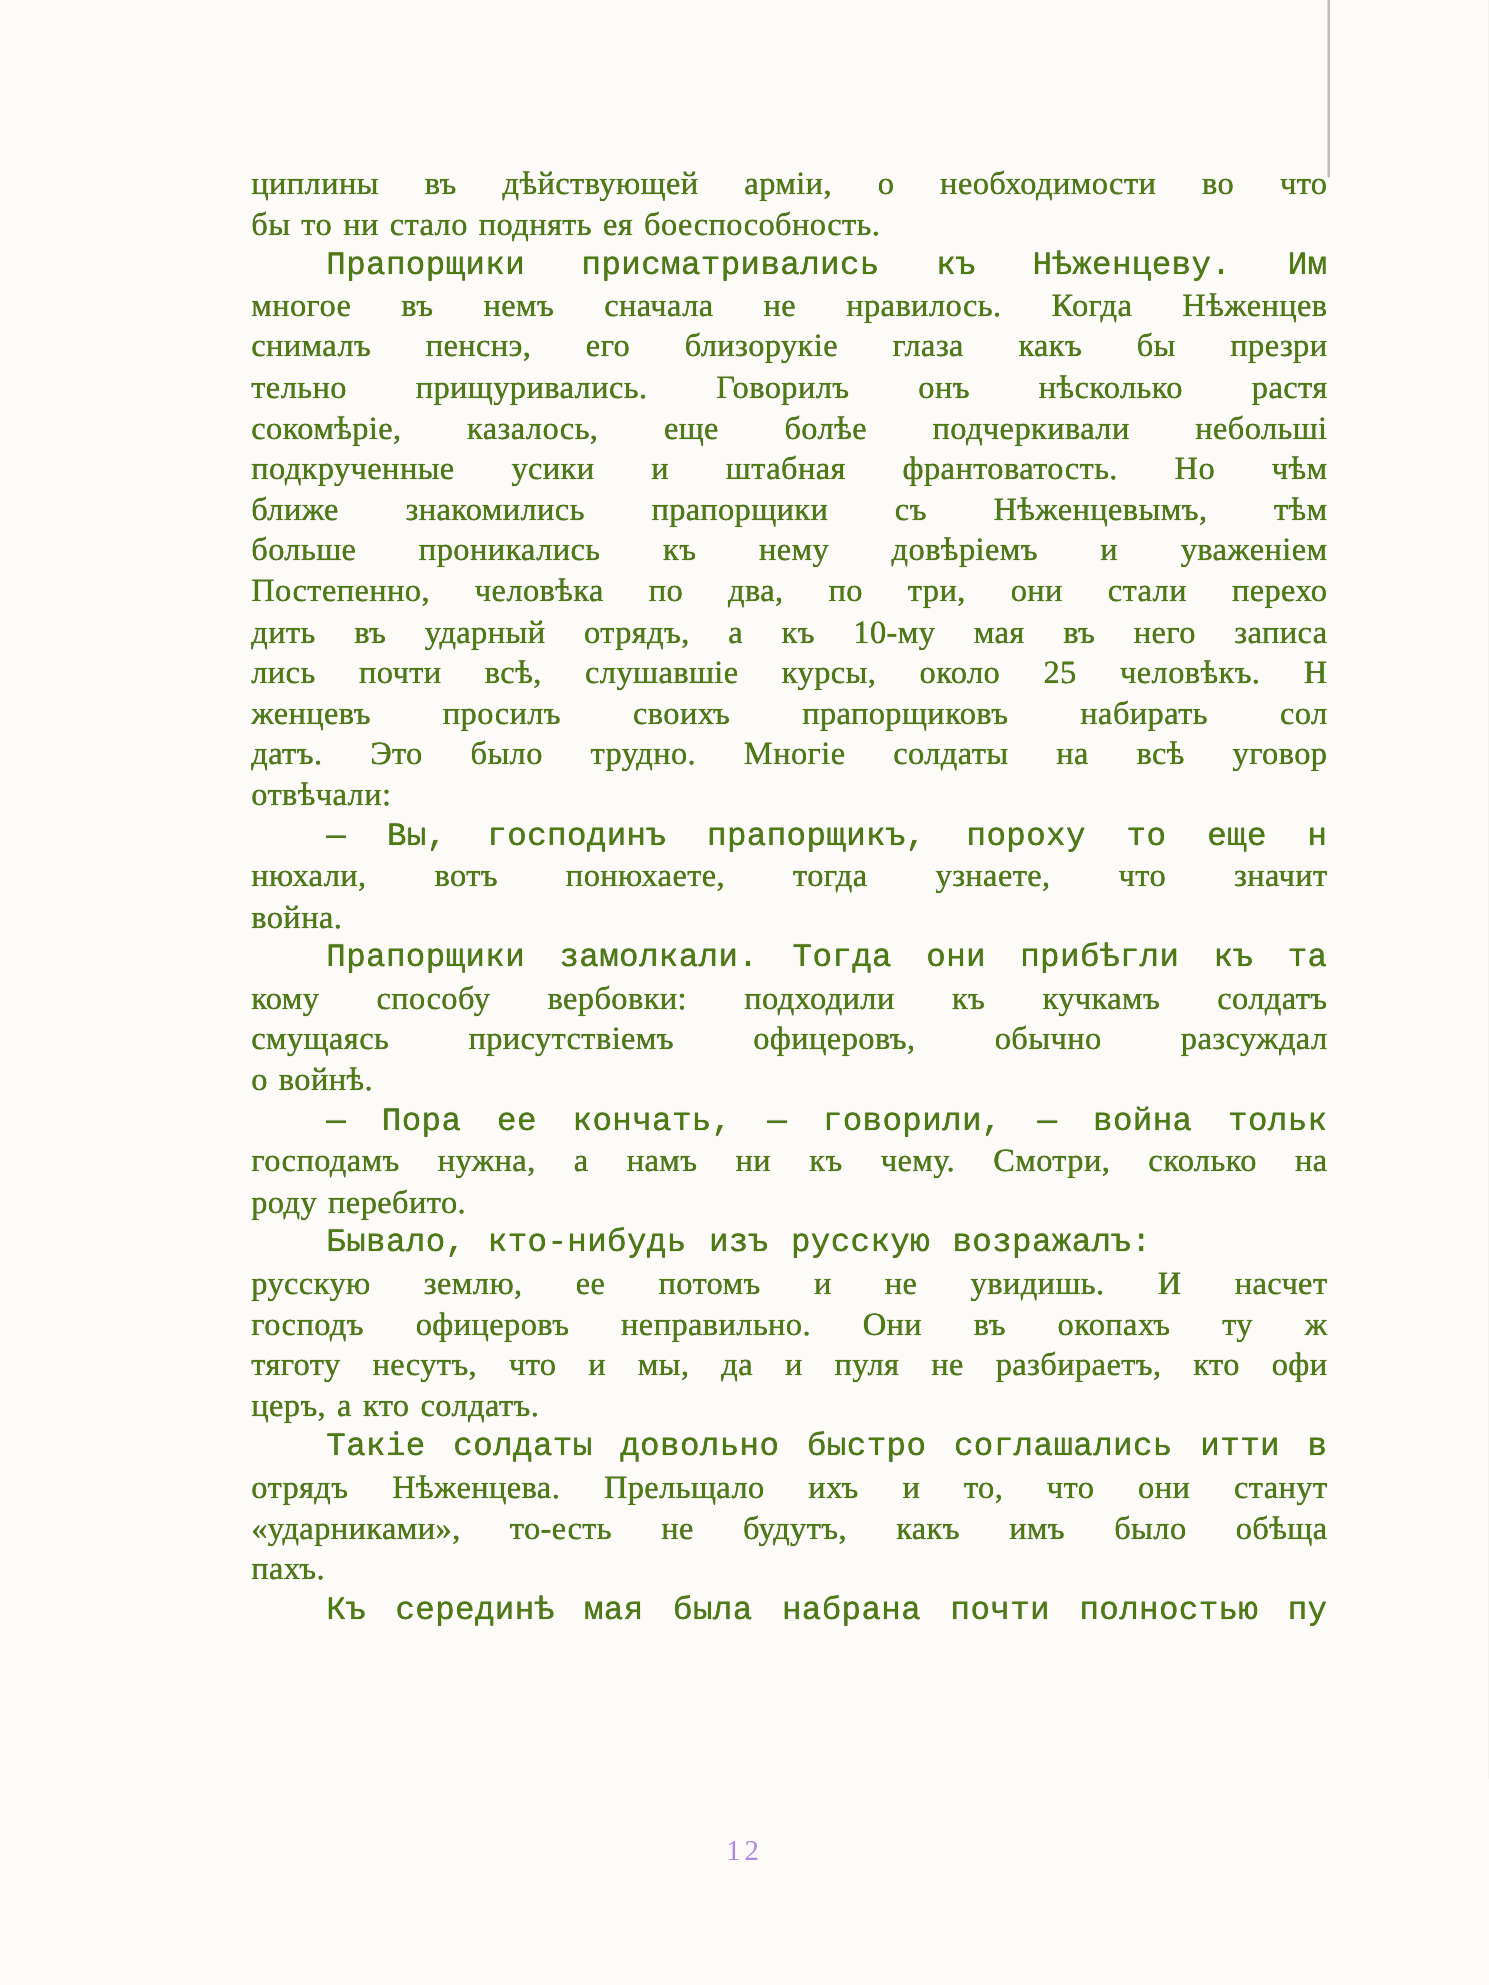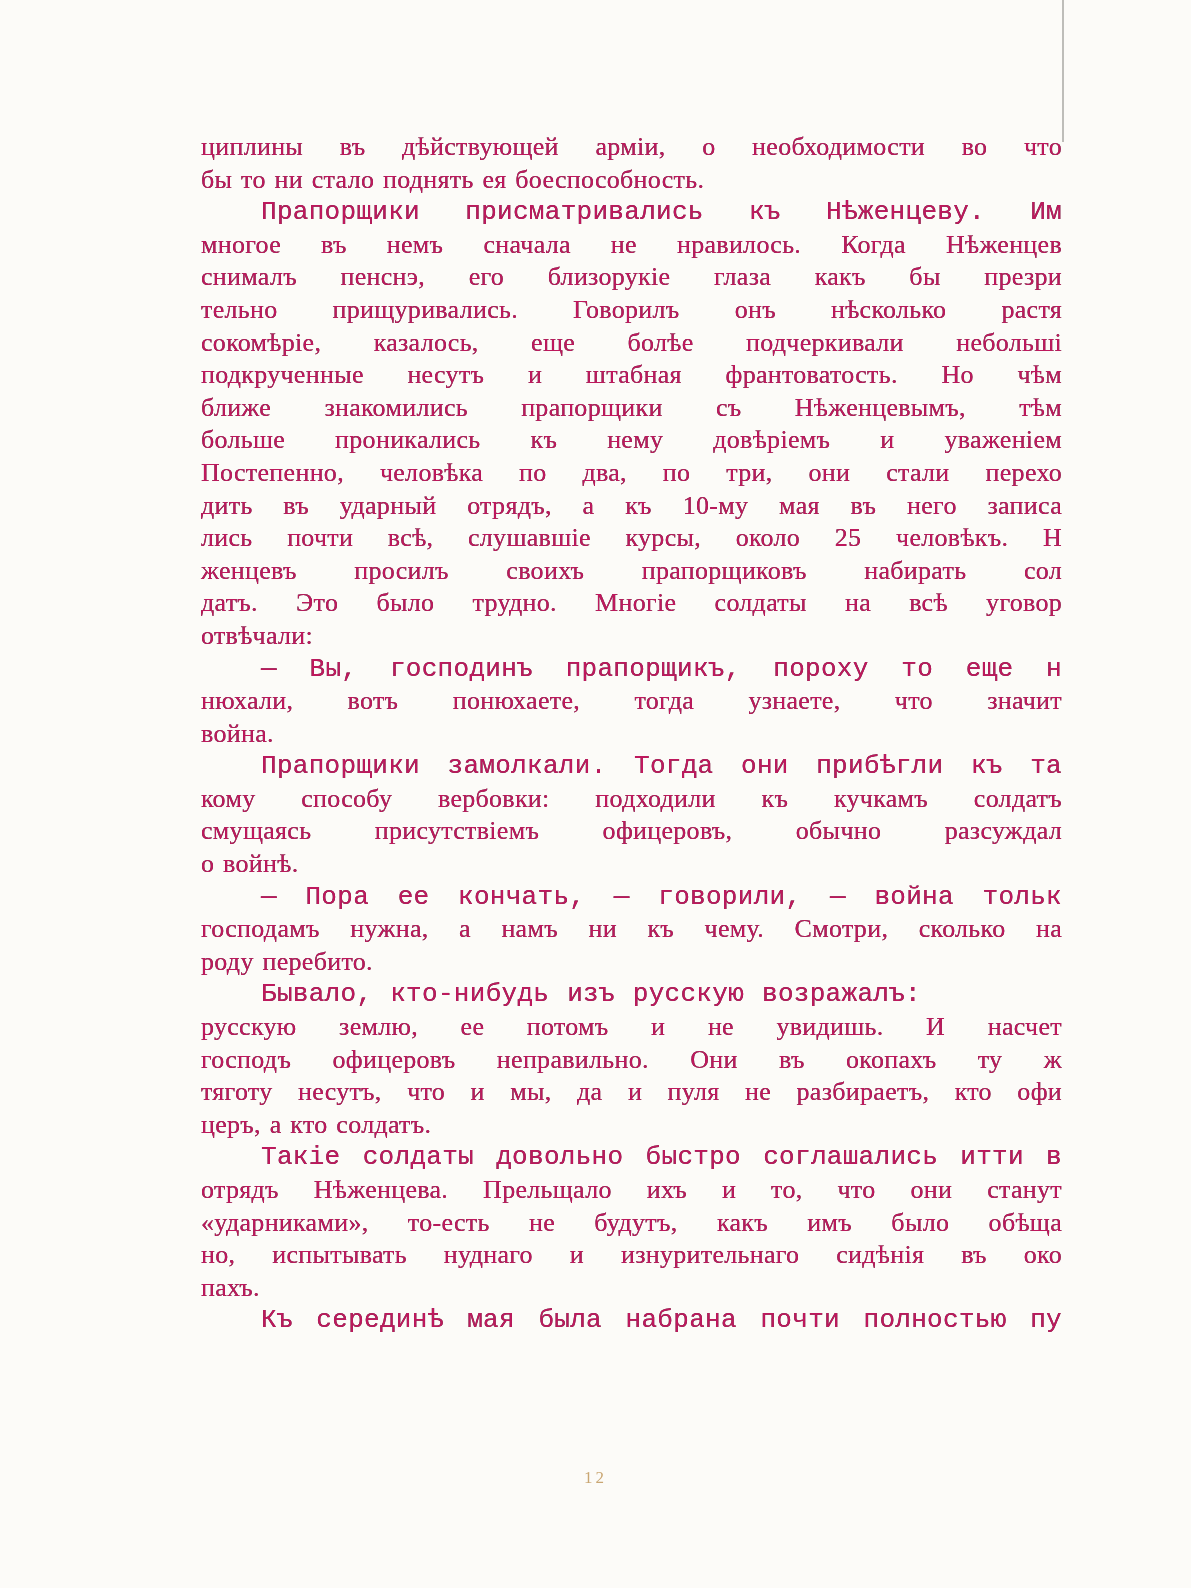--- a/index.html
+++ b/index.html
@@ -13,21 +13,21 @@
     height: 1588px;
     margin: 0 auto;
     background: #fcfbf8;
     overflow: hidden;
   }
   .text-block {
     position: absolute;
     left: 201px;
     top: 131px;
     width: 861px;
-    color: #be185d;
+    color: #4d7c0f;
     font-family: "Liberation Serif", "DejaVu Serif", serif;
     font-size: 26px;
     font-weight: 400;
     text-shadow: 0 0 0.6px rgba(28, 26, 25, 0.85);
   }
   .line {
     height: 32.6px;
     line-height: 32.6px;
     text-align: justify;
     text-align-last: justify;
@@ -43,23 +43,23 @@
   .line.end {
     text-align: right;
     text-align-last: left;
   }
   .page-number {
     position: absolute;
     left: 0;
     right: 0;
     top: 1468px;
     text-align: center;
-    color: #a16207;
+    color: #6d28d9;
     font-family: "Liberation Serif", "DejaVu Serif", serif;
-    font-size: 17px;
+    font-size: 23px;
     letter-spacing: 3px;
     opacity: 0.55;
     filter: blur(0.4px);
   }
   .scan-artifact {
     position: absolute;
     left: 1062px;
     top: 0;
     width: 2px;
     height: 142px;
@@ -73,21 +73,21 @@
 <div class="page">
   <div class="scan-artifact"></div>
   <div class="text-block">
       <div class="line">циплины въ дѣйствующей арміи, о необходимости во что</div>
       <div class="line end">бы то ни стало поднять ея боеспособность.</div>
       <div class="line indent">Прапорщики присматривались къ Нѣженцеву. Им</div>
       <div class="line">многое въ немъ сначала не нравилось. Когда Нѣженцев</div>
       <div class="line">снималъ пенснэ, его близорукіе глаза какъ бы презри</div>
       <div class="line">тельно прищуривались. Говорилъ онъ нѣсколько растя</div>
       <div class="line">сокомѣріе, казалось, еще болѣе подчеркивали небольші</div>
-      <div class="line">подкрученные несутъ и штабная франтоватость. Но чѣм</div>
+      <div class="line">подкрученные усики и штабная франтоватость. Но чѣм</div>
       <div class="line">ближе знакомились прапорщики съ Нѣженцевымъ, тѣм</div>
       <div class="line">больше проникались къ нему довѣріемъ и уваженіем</div>
       <div class="line">Постепенно, человѣка по два, по три, они стали перехо</div>
       <div class="line">дить въ ударный отрядъ, а къ 10-му мая въ него записа</div>
       <div class="line">лись почти всѣ, слушавшіе курсы, около 25 человѣкъ. Н</div>
       <div class="line">женцевъ просилъ своихъ прапорщиковъ набирать сол</div>
       <div class="line">датъ. Это было трудно. Многіе солдаты на всѣ уговор</div>
       <div class="line end">отвѣчали:</div>
       <div class="line indent">— Вы, господинъ прапорщикъ, пороху то еще н</div>
       <div class="line">нюхали, вотъ понюхаете, тогда узнаете, что значит</div>
@@ -100,18 +100,17 @@
       <div class="line">господамъ нужна, а намъ ни къ чему. Смотри, сколько на</div>
       <div class="line end">роду перебито.</div>
       <div class="line indent end">Бывало, кто-нибудь изъ русскую возражалъ:</div>
       <div class="line">русскую землю, ее потомъ и не увидишь. И насчет</div>
       <div class="line">господъ офицеровъ неправильно. Они въ окопахъ ту ж</div>
       <div class="line">тяготу несутъ, что и мы, да и пуля не разбираетъ, кто офи</div>
       <div class="line end">церъ, а кто солдатъ.</div>
       <div class="line indent">Такіе солдаты довольно быстро соглашались итти в</div>
       <div class="line">отрядъ Нѣженцева. Прельщало ихъ и то, что они станут</div>
       <div class="line">«ударниками», то-есть не будутъ, какъ имъ было обѣща</div>
-      <div class="line">но, испытывать нуднаго и изнурительнаго сидѣнія въ око</div>
       <div class="line end">пахъ.</div>
       <div class="line indent">Къ серединѣ мая была набрана почти полностью пу</div>
     </div>
   <div class="page-number">12</div>
 </div>
 
 </body></html>

